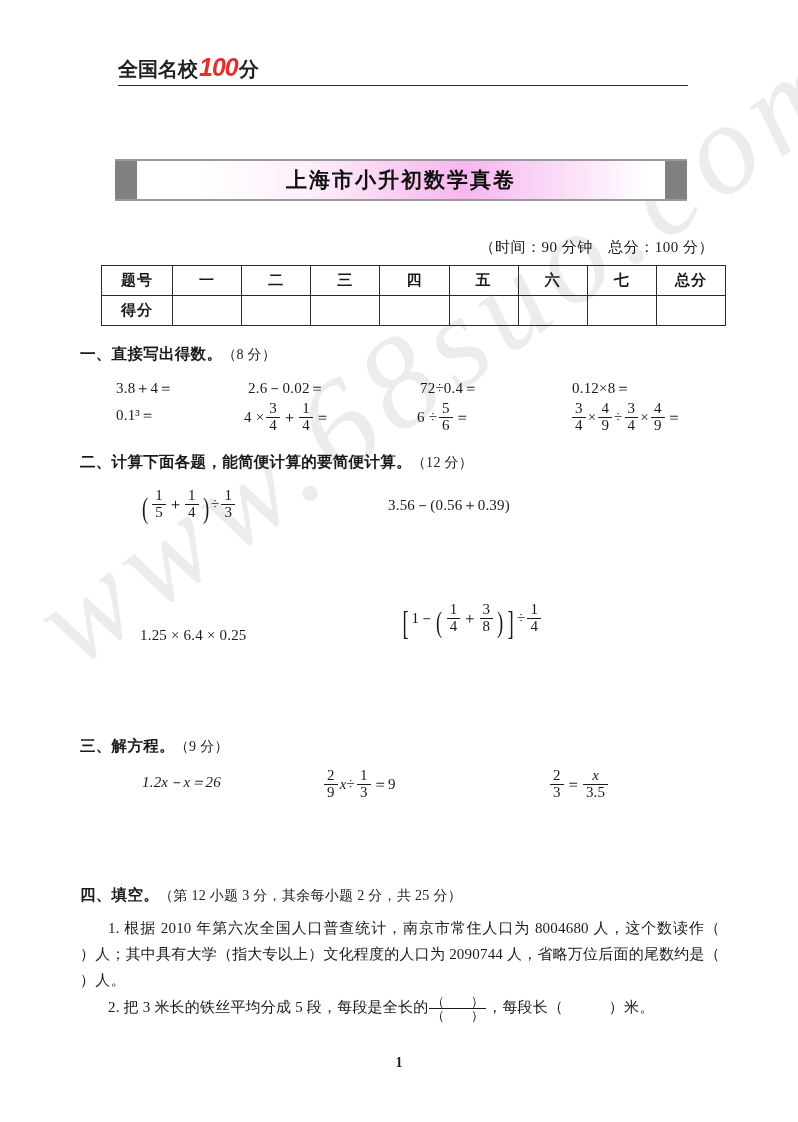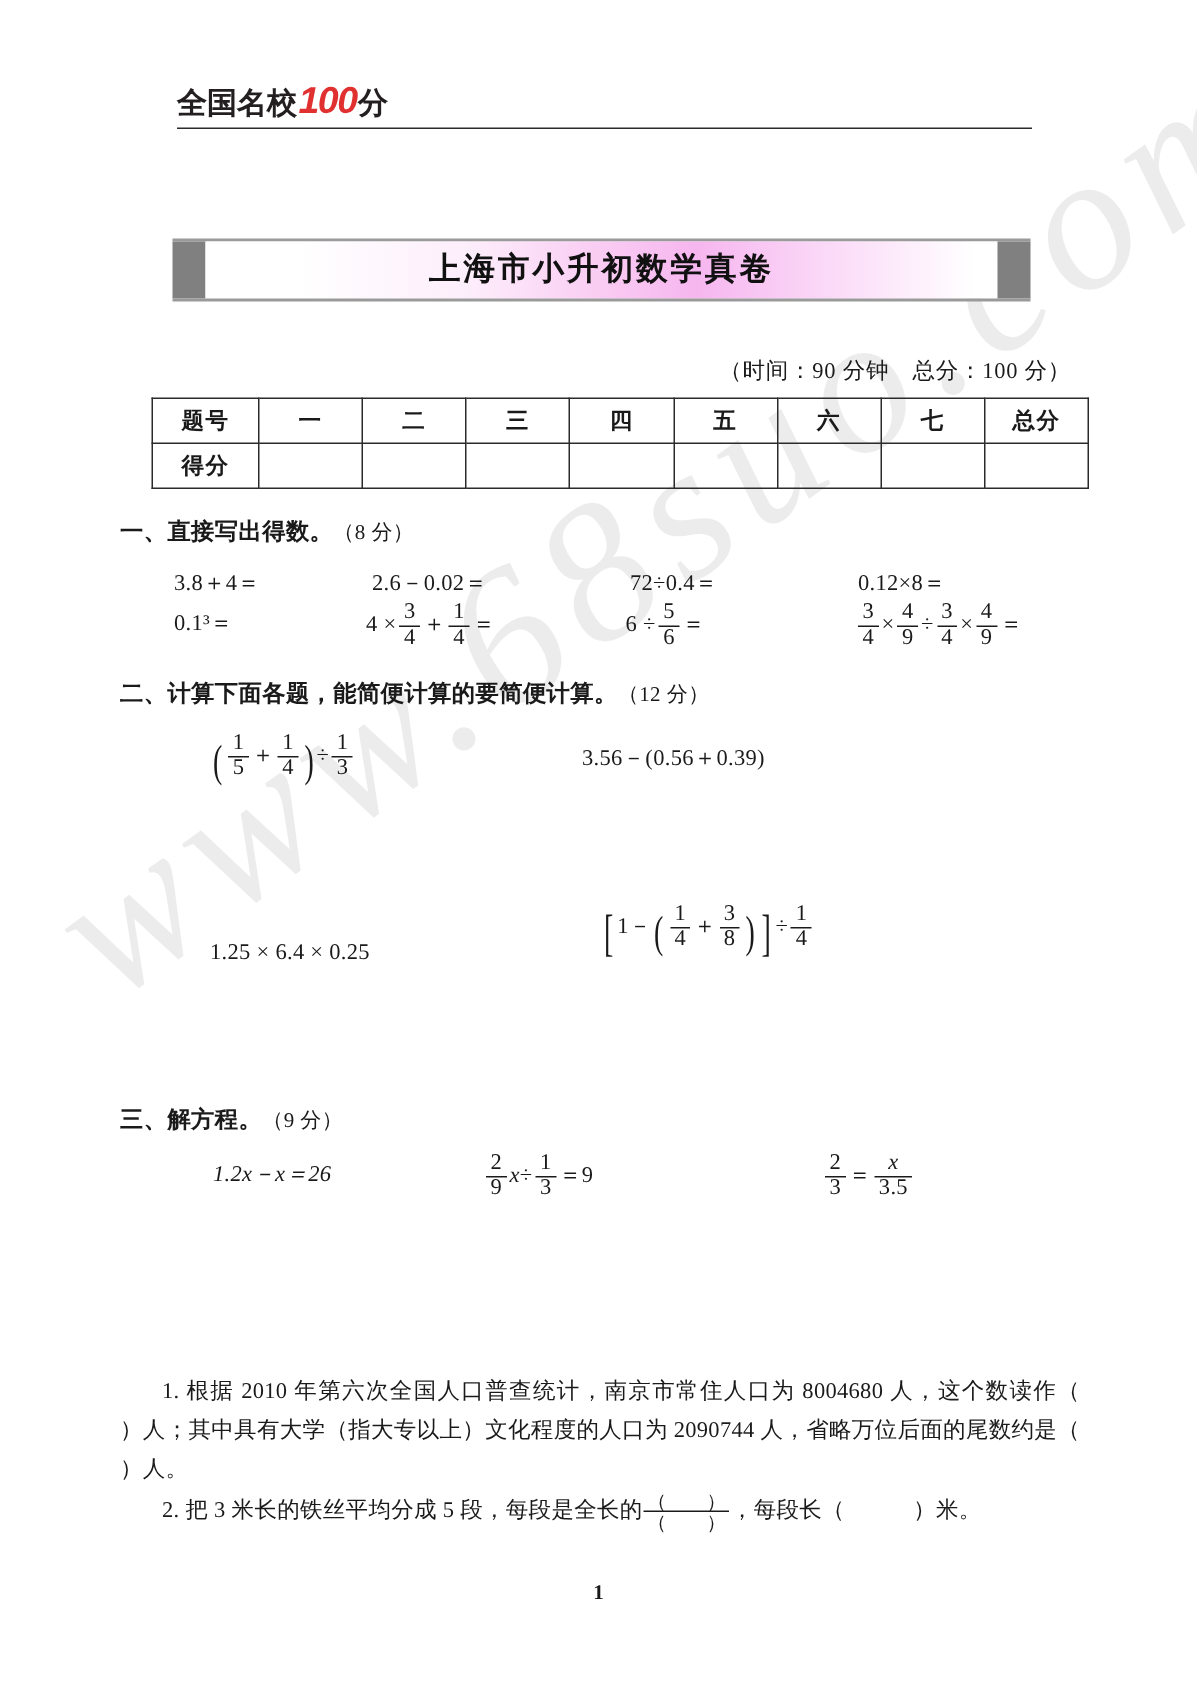--- a/index.html
+++ b/index.html
@@ -363,20 +363,23 @@
   <div class="expr it" style="left:142px; top:773px;">1.2x－x＝26</div>
 
   <div class="expr" style="left:322px; top:768px;">
     <span class="frac"><span class="num">2</span><span class="den">9</span></span><span class="it">x</span><span>÷</span><span class="frac"><span class="num">1</span><span class="den">3</span></span><span>＝9</span>
   </div>
 
   <div class="expr" style="left:548px; top:768px;">
     <span class="frac"><span class="num">2</span><span class="den">3</span></span><span>＝</span><span class="frac"><span class="num it">x</span><span class="den">3.5</span></span>
   </div>
 
+  <div class="sect" style="top:885px;">
+    <span>四、填空。</span><span class="pts">（第 12 小题 3 分，其余每小题 2 分，共 25 分）</span>
+  </div>
 
   <div class="para" style="top:915px;">
     <span class="indent"></span><span>1. 根据 2010 年第六次全国人口普查统计，南京市常住人口为 8004680 人，这个数读作（</span><span>　　　　　</span><span>）人；其中具有大学（指大专以上）文化程度的人口为 2090744 人，省略万位后面的尾数约是（</span><span>　　　</span><span>）人。</span>
   </div>
 
   <div class="para" style="top:994px;">
     <span class="indent"></span><span>2. 把 3 米长的铁丝平均分成 5 段，每段是全长的</span><span class="blankfrac"><span class="num">（　　）</span><span class="den">（　　）</span></span><span>，每段长（</span><span>　　　</span><span>）米。</span>
   </div>
 
   <div class="pagenum">1</div>

